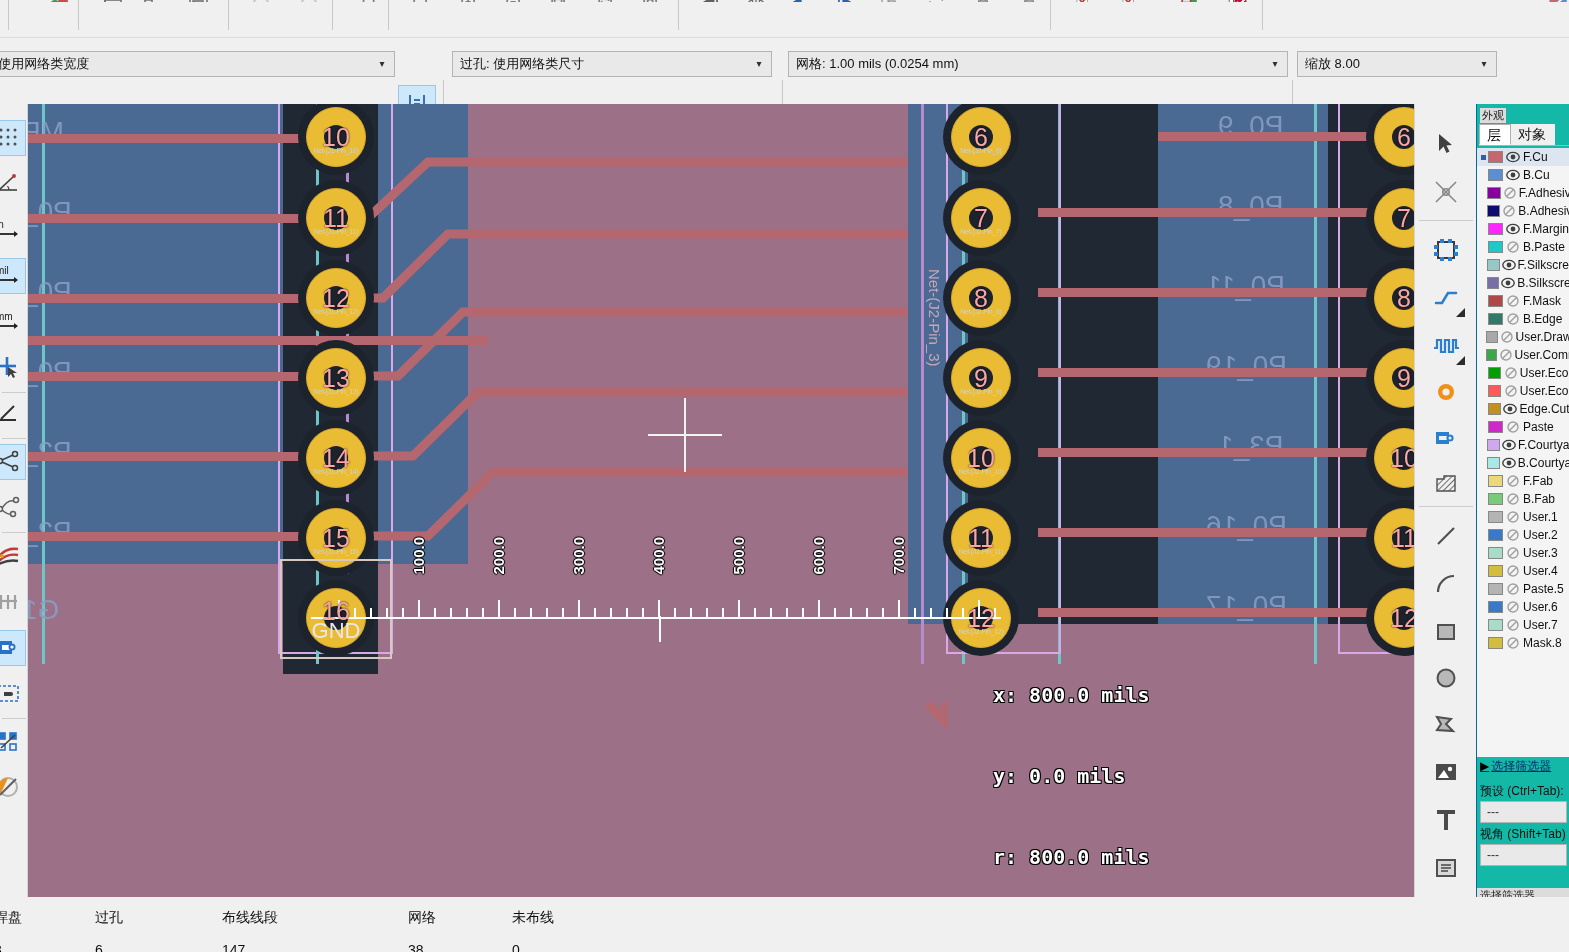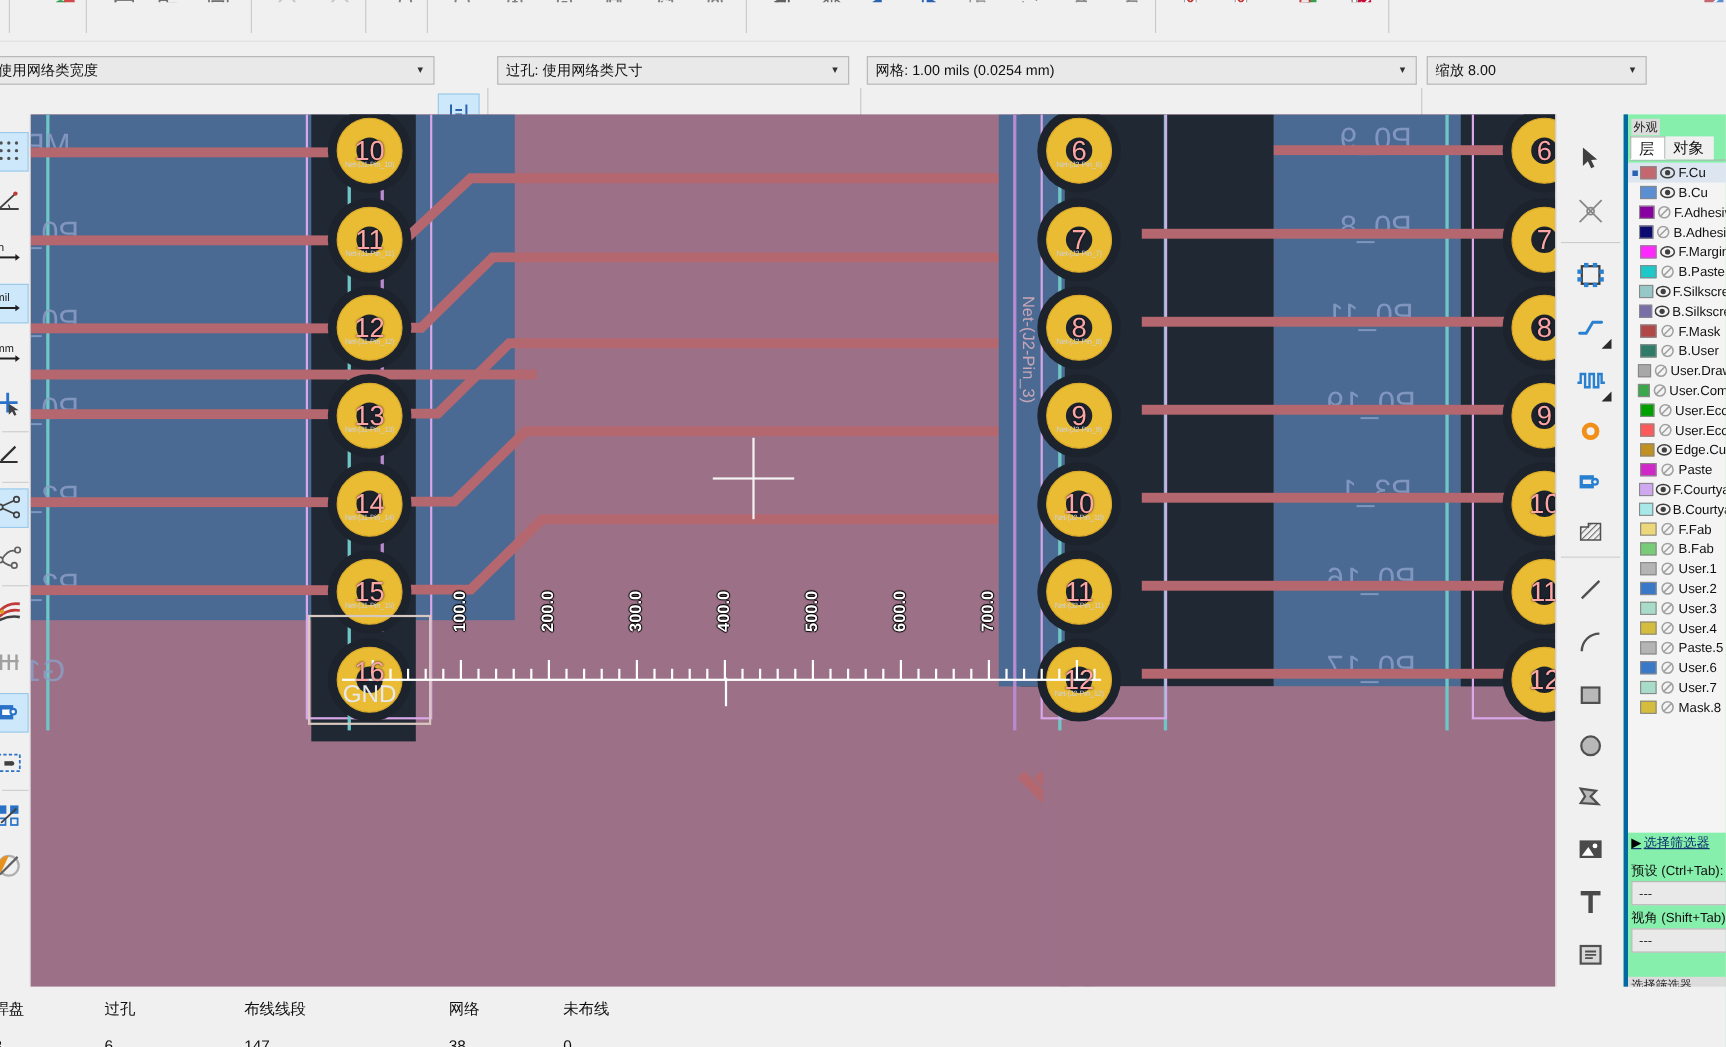--- a/index.html
+++ b/index.html
@@ -82,21 +82,21 @@
   
   .canvas {
     position: absolute; left: 28px; top: 104px; width: 1386px; height: 793px;
     background: #9c7188;
     overflow: hidden;
   }
 
   
   .app-panel {
     position: absolute; left: 1476px; top: 104px; width: 93px; height: 848px;
-    background: #86efac; border-left: 4px solid #0369a1;
+    background: #14b8a6; border-left: 1px solid #0369a1;
     overflow: hidden;
   }
   .ap-title {
     position: absolute; left: 3px; top: 4px; font-size: 11px; color: #202020;
     background: #dcdcdc; padding: 0 2px;
   }
   .ap-tabs {
     position: absolute; left: 2px; top: 20px; width: 91px; height: 22px;
     display: flex; border-bottom: 1px solid #b0b0b0;
   }
@@ -833,20 +833,26 @@
       </div>
 
     <div class="ruler-label" style="left:382px; top:433px;">100.0</div>
     <div class="ruler-label" style="left:462px; top:433px;">200.0</div>
     <div class="ruler-label" style="left:542px; top:433px;">300.0</div>
     <div class="ruler-label" style="left:622px; top:433px;">400.0</div>
     <div class="ruler-label" style="left:702px; top:433px;">500.0</div>
     <div class="ruler-label" style="left:782px; top:433px;">600.0</div>
     <div class="ruler-label" style="left:862px; top:433px;">700.0</div>
 
+    <div class="meas-readout" style="left:965px; top:524px;">
+      <div>x: 800.0 mils</div>
+      <div>y: 0.0 mils</div>
+      <div>r: 800.0 mils</div>
+      
+    </div>
   </div>
 
   <div class="right-bar">
     <div class="rb-item" style="top:20px;">
       <span>
         <svg width="22" height="24" viewBox="0 0 22 24">
             <path d="M4 2 L4 19 L8.5 14.5 L11.5 21 L14.5 19.5 L11.5 13.5 L17 13 Z" fill="#404040"></path>
           </svg>
       </span>
     </div>
@@ -1094,21 +1100,21 @@
         </div>
         <div class="layer-row">
           <span class="lr-dot" style="background:transparent"></span>
           <span class="lr-swatch" style="background:#2f7a68"></span>
           <span class="lr-eye">
             <svg width="14" height="12" viewBox="0 0 14 12">
               <circle cx="7" cy="6" r="5" fill="none" stroke="#a0a0a0" stroke-width="1.4"></circle>
               <line x1="3" y1="10" x2="11" y2="2" stroke="#a0a0a0" stroke-width="1.4"></line>
             </svg>
           </span>
-          <span class="lr-name">B.User</span>
+          <span class="lr-name">B.Edge</span>
         </div>
         <div class="layer-row">
           <span class="lr-dot" style="background:transparent"></span>
           <span class="lr-swatch" style="background:#a8a8a8"></span>
           <span class="lr-eye">
             <svg width="14" height="12" viewBox="0 0 14 12">
               <circle cx="7" cy="6" r="5" fill="none" stroke="#a0a0a0" stroke-width="1.4"></circle>
               <line x1="3" y1="10" x2="11" y2="2" stroke="#a0a0a0" stroke-width="1.4"></line>
             </svg>
           </span>

